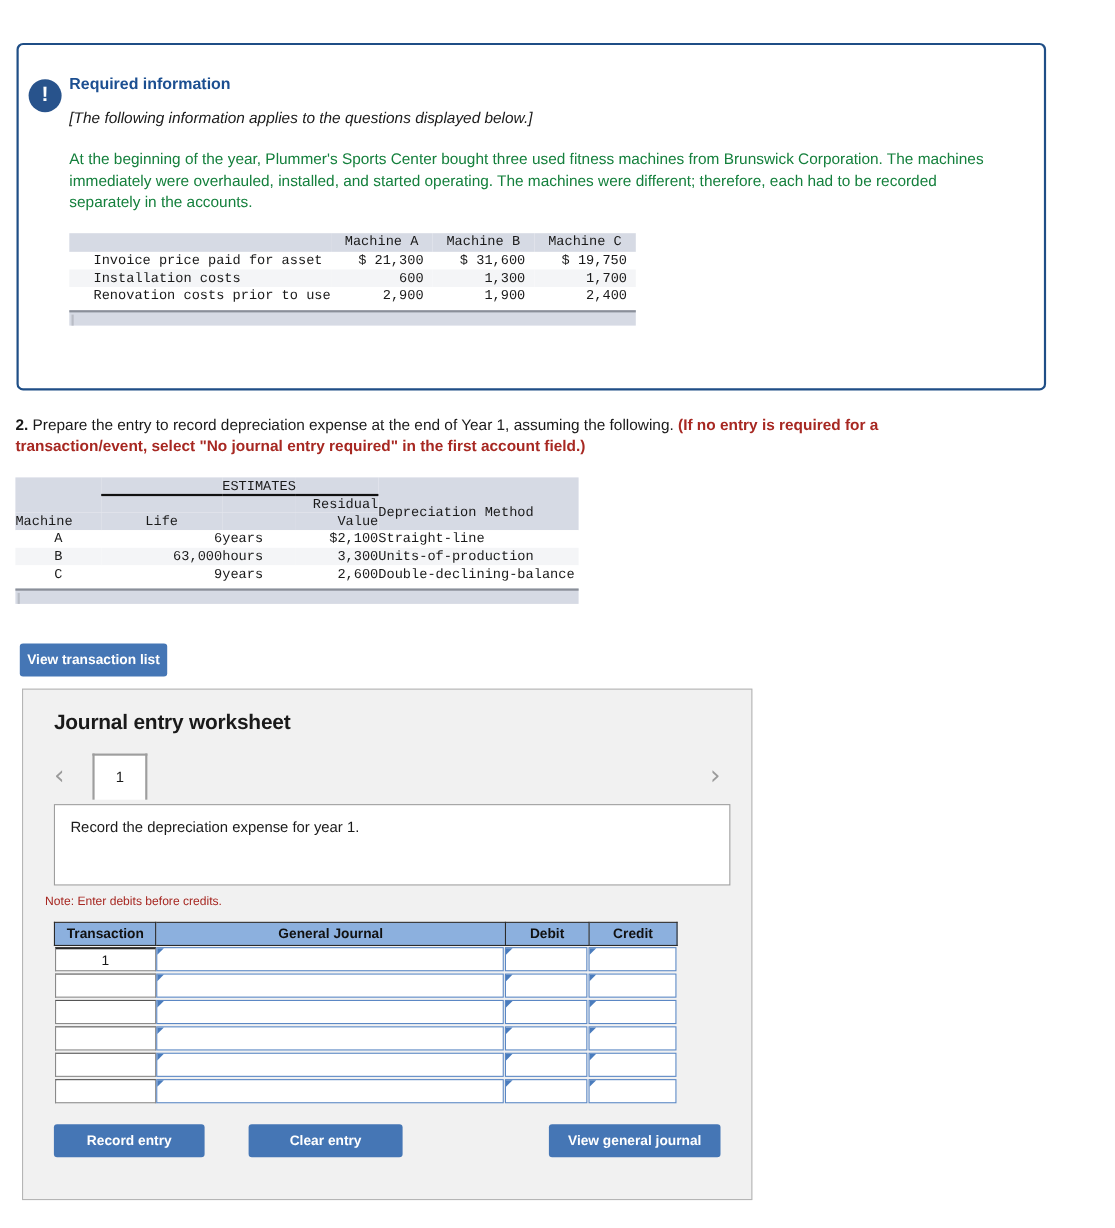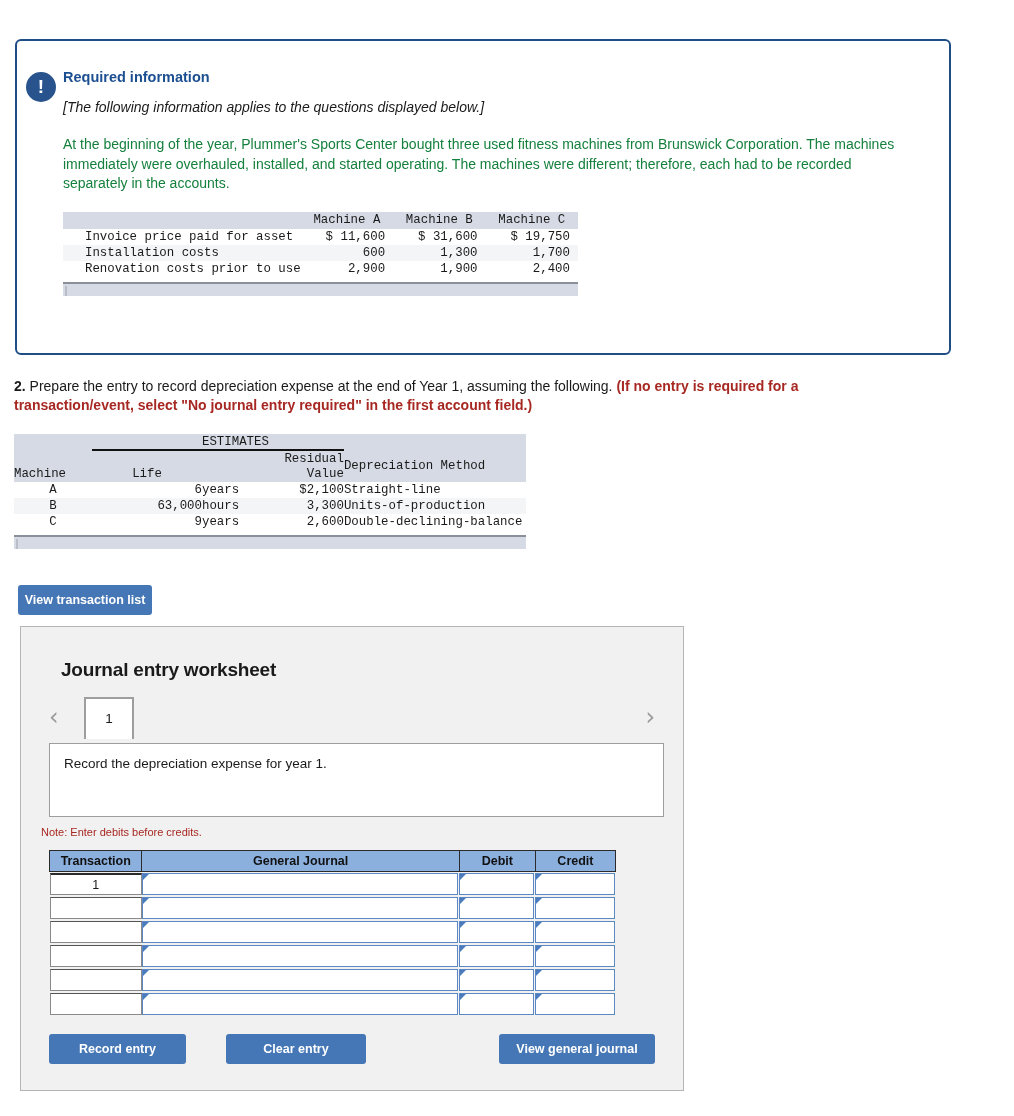--- a/index.html
+++ b/index.html
@@ -152,21 +152,21 @@
 
   
   .worksheet {
     position: absolute;
     left: 20px; top: 626px;
     width: 664px; height: 465px;
     background: #f1f1f1;
     border: 1px solid #b5b5b5;
   }
   .ws-title {
-    margin: 12px;
+    margin: 0;
     padding: 20px 0 0 28px;
     font-size: 19px;
     font-weight: bold;
     letter-spacing: -0.2px;
   }
 
   .pager { position: relative; height: 46px; margin-top: 16px; }
   .arrow {
     position: absolute;
     top: 8px;
@@ -280,21 +280,21 @@
       <div class="cost-wrap">
         <table class="mono-table cost-table">
           <tbody><tr class="r-head">
             <td class="lbl"></td>
             <td class="hd">Machine A</td>
             <td class="hd">Machine B</td>
             <td class="hd">Machine C</td>
           </tr>
           <tr class="r-odd">
             <td class="lbl">Invoice price paid for asset</td>
-            <td class="num">$ 11,600</td>
+            <td class="num">$ 21,300</td>
             <td class="num">$ 31,600</td>
             <td class="num">$ 19,750</td>
           </tr>
           <tr class="r-even">
             <td class="lbl">Installation costs</td>
             <td class="num">600</td>
             <td class="num">1,300</td>
             <td class="num">1,700</td>
           </tr>
           <tr class="r-odd">

